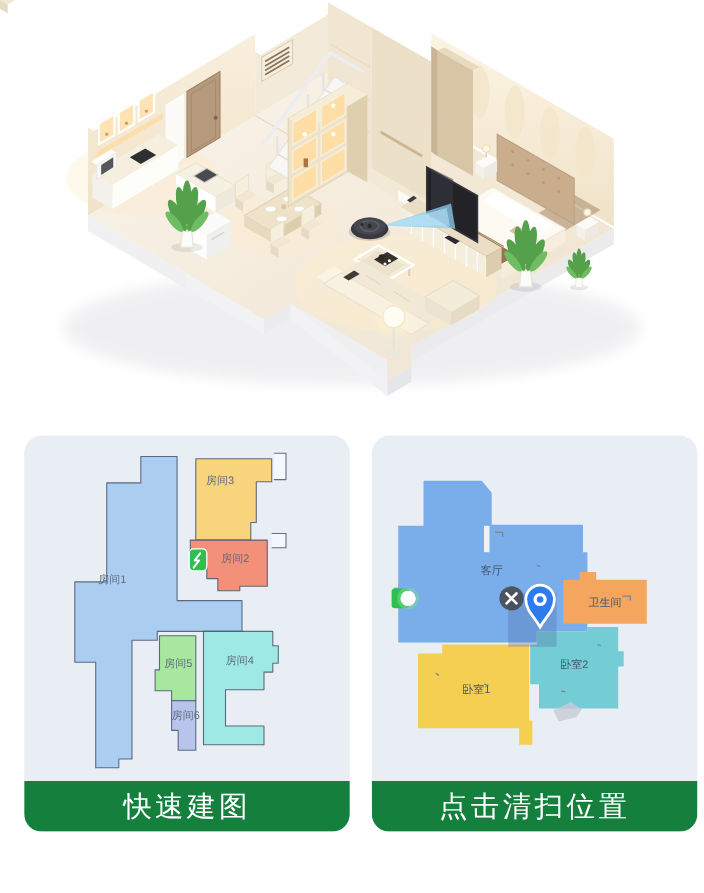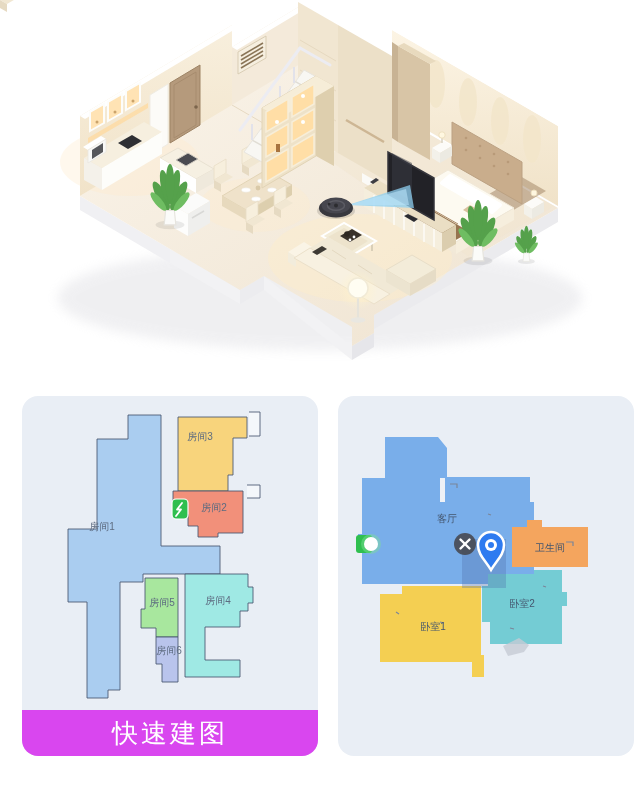--- a/index.html
+++ b/index.html
@@ -4,21 +4,21 @@
 <style>
   html,body{margin:0;padding:0;background:#ffffff;}
   body{width:640px;height:812px;font-family:"Liberation Sans",sans-serif;overflow:hidden;}
   .page{width:640px;height:812px;background:#fff;}
   .scene{width:640px;height:378px;}
   .scene svg{display:block;}
   .maps{display:flex;gap:20px;padding-left:22px;margin-top:18px;}
   .panel{width:296px;height:360px;border-radius:16px;overflow:hidden;background:#e9eef5;
          display:flex;flex-direction:column;}
   .map-area{width:296px;height:314px;}
-  .caption{height:46px;line-height:46px;text-align:center;background:#d946ef;color:#ffffff;
+  .caption{height:46px;line-height:46px;text-align:center;background:#15803d;color:#ffffff;
            font-size:26px;letter-spacing:3px;font-weight:500;}
   svg text.rlabel{font-family:"Liberation Sans",sans-serif;font-size:10px;}
   .left-lab{fill:#5d6b80;}
   .right-lab{fill:#44566e;}
 </style>
 </head>
 <body>
 
 <div class="page">
 
@@ -410,16 +410,17 @@
             <line x1="122.5" y1="143.5" x2="131.5" y2="152.5" stroke="#ffffff" stroke-width="2.4" stroke-linecap="round"></line>
             <line x1="131.5" y1="143.5" x2="122.5" y2="152.5" stroke="#ffffff" stroke-width="2.4" stroke-linecap="round"></line>
           </g>
           <g>
             <path d="M153 174 C 148 165, 140 159, 140 149 A 13 13 0 1 1 166 149 C 166 159, 158 165, 153 174 Z" fill="#2e7bf0" stroke="#ffffff" stroke-width="2.5"></path>
             <circle cx="153" cy="149" r="6" fill="#ffffff"></circle>
             <circle cx="153" cy="149" r="3" fill="#2e7bf0"></circle>
           </g>
         </svg>
       </div>
+      <div class="caption">点击清扫位置</div>
     </div>
 
   </div>
 </div>
 
 </body></html>

